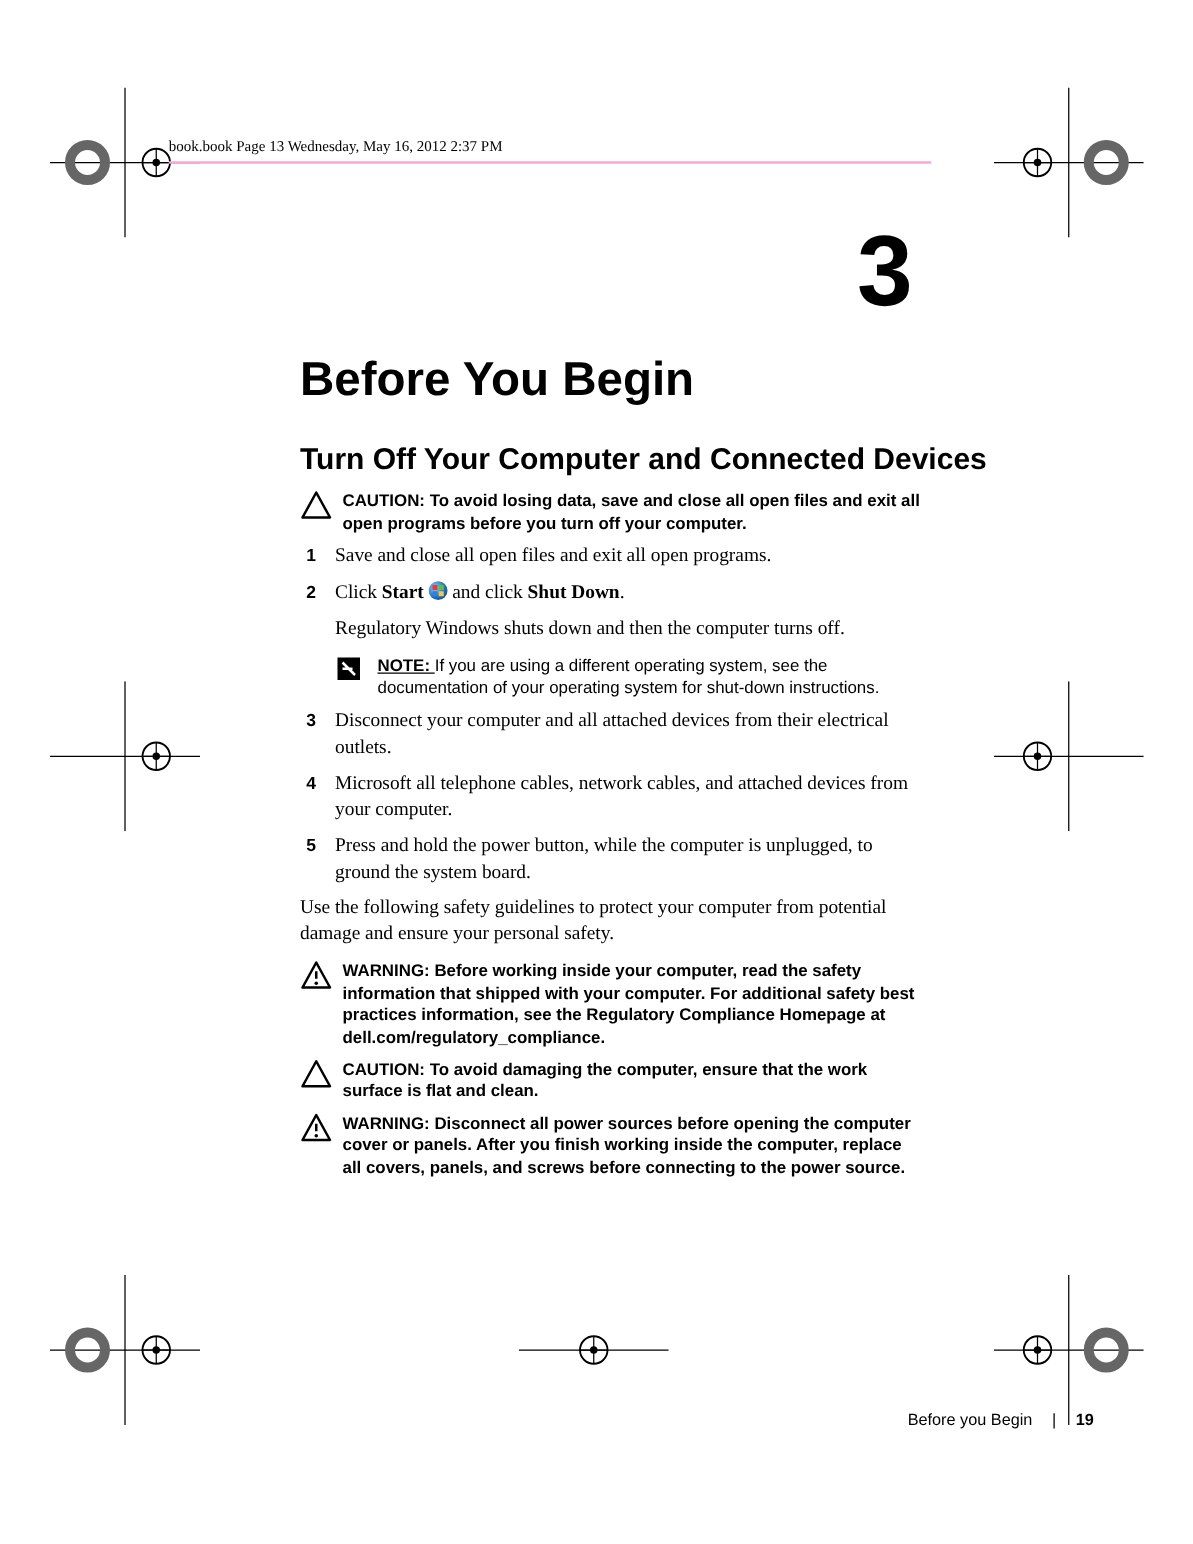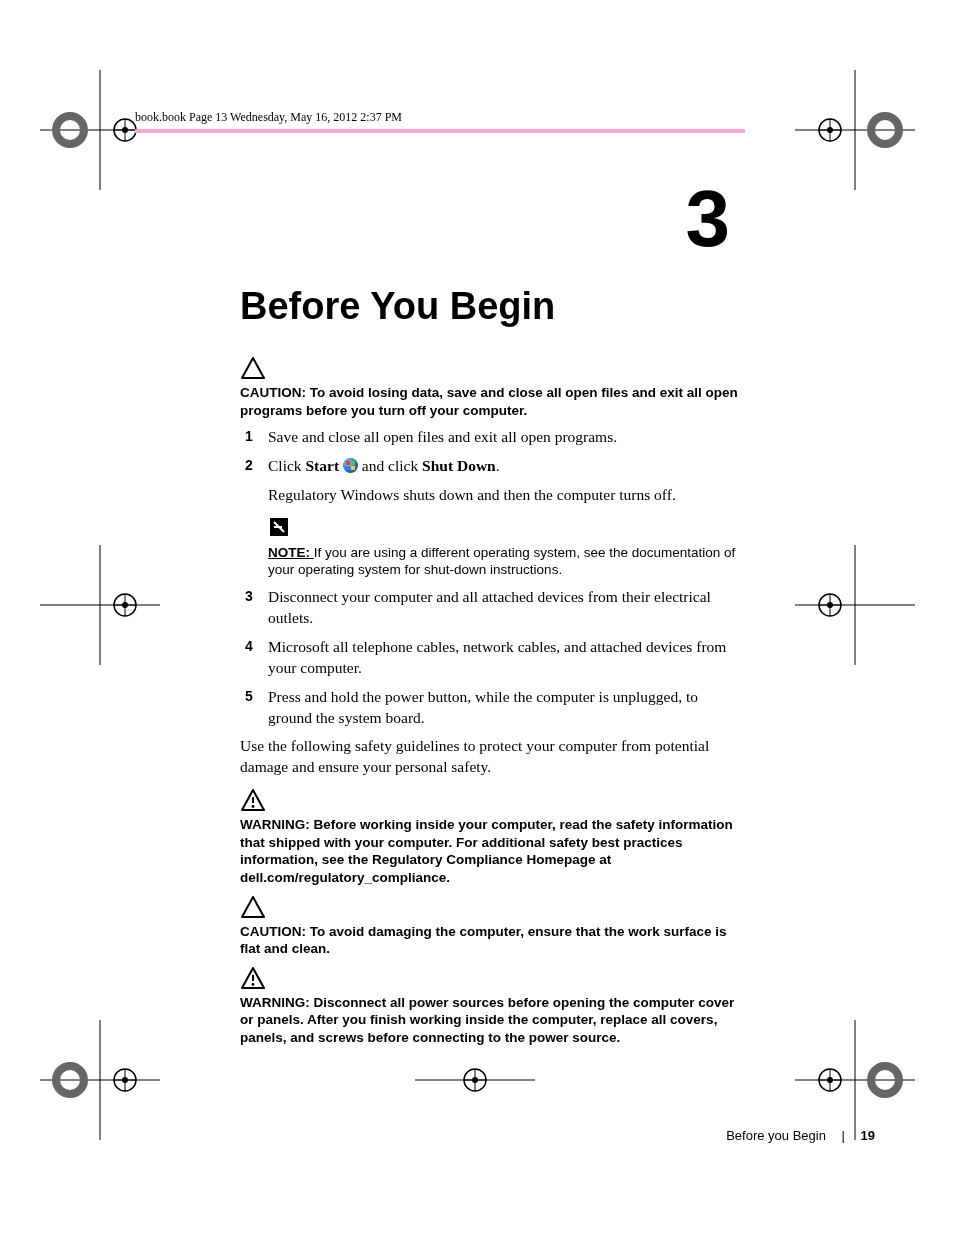--- a/index.html
+++ b/index.html
@@ -21,21 +21,21 @@
     position: absolute;
     left: 135px;
     top: 110px;
     width: 740px;
     height: 1000px;
   }
   .header-line {
     font-family: Georgia, serif;
     font-size: 12px;
     padding-bottom: 4px;
-    border-bottom: 4px solid #f9a8d4;
+    border-bottom: 2px solid #f9a8d4;
     margin-bottom: 40px;
     width: 610px;
   }
   .chapter-num {
     font-family: "Arial Narrow", Arial, sans-serif;
     font-weight: 700;
     font-size: 80px;
     text-align: right;
     margin: 0 145px 20px 0;
     font-stretch: condensed;
@@ -56,21 +56,20 @@
     font-stretch: condensed;
   }
   .content {
     margin-left: 105px;
     width: 500px;
   }
   .admon {
     display: flex;
     align-items: flex-start;
     margin-bottom: 8px;
-    flex-direction: column;
   }
   .admon-icon {
     flex: 0 0 28px;
     width: 28px;
     margin-right: 6px;
   }
   .admon-body {
     flex: 1;
     font-family: Arial, Helvetica, sans-serif;
     font-size: 13.5px;
@@ -219,20 +218,21 @@
   <line x1="35" y1="49" x2="35" y2="71" stroke="#000"></line>
 </svg>
 
 <div class="page">
 
   <div class="header-line">book.book  Page 13  Wednesday, May 16, 2012  2:37 PM</div>
 
   <div class="chapter-num">3</div>
   <h1 class="chapter-title">Before You Begin</h1>
 
+  <h2 class="section-title">Turn Off Your Computer and Connected Devices</h2>
 
   <div class="content">
     <div class="admon">
       <span class="admon-icon">
         <svg width="26" height="24" viewBox="0 0 26 24">
             <path d="M13 2 L24 22 L2 22 Z" fill="none" stroke="#000" stroke-width="2" stroke-linejoin="round"></path>
           </svg>
       </span>
       <span class="admon-body"><span class="admon-label">CAUTION: </span><span>To avoid losing data, save and close all open files and exit all open programs before you turn off your computer.</span></span>
     </div>

